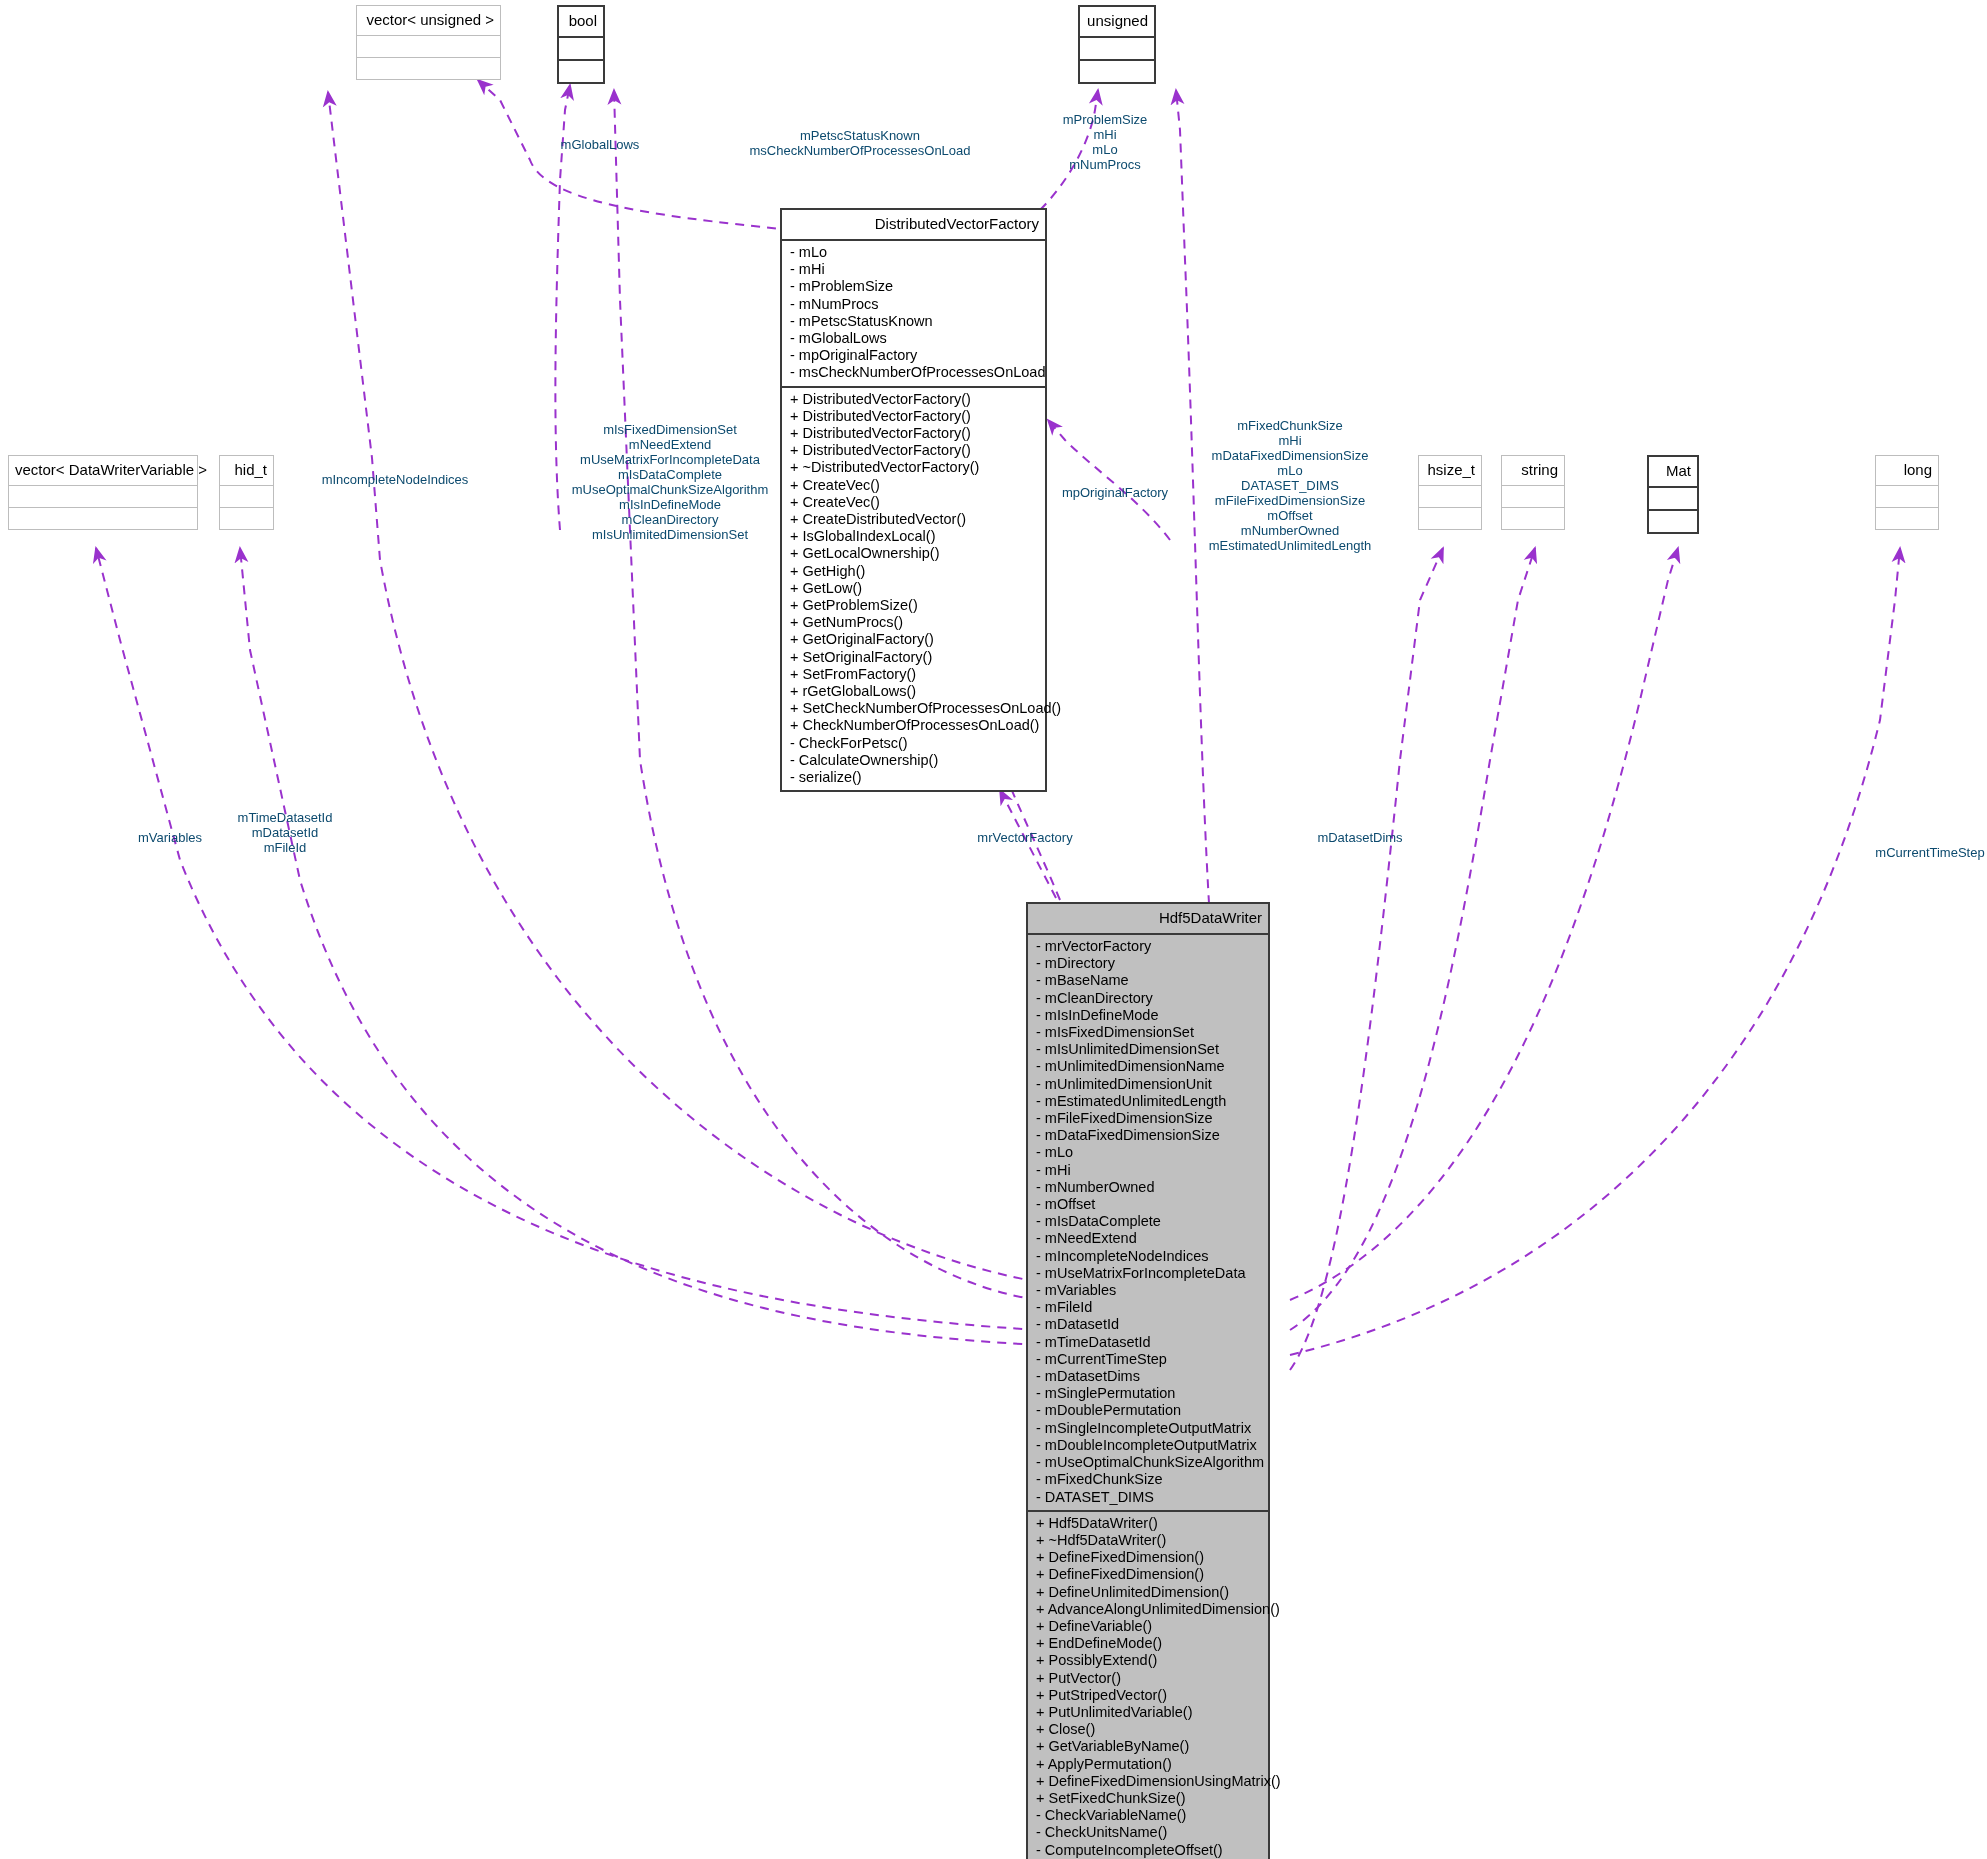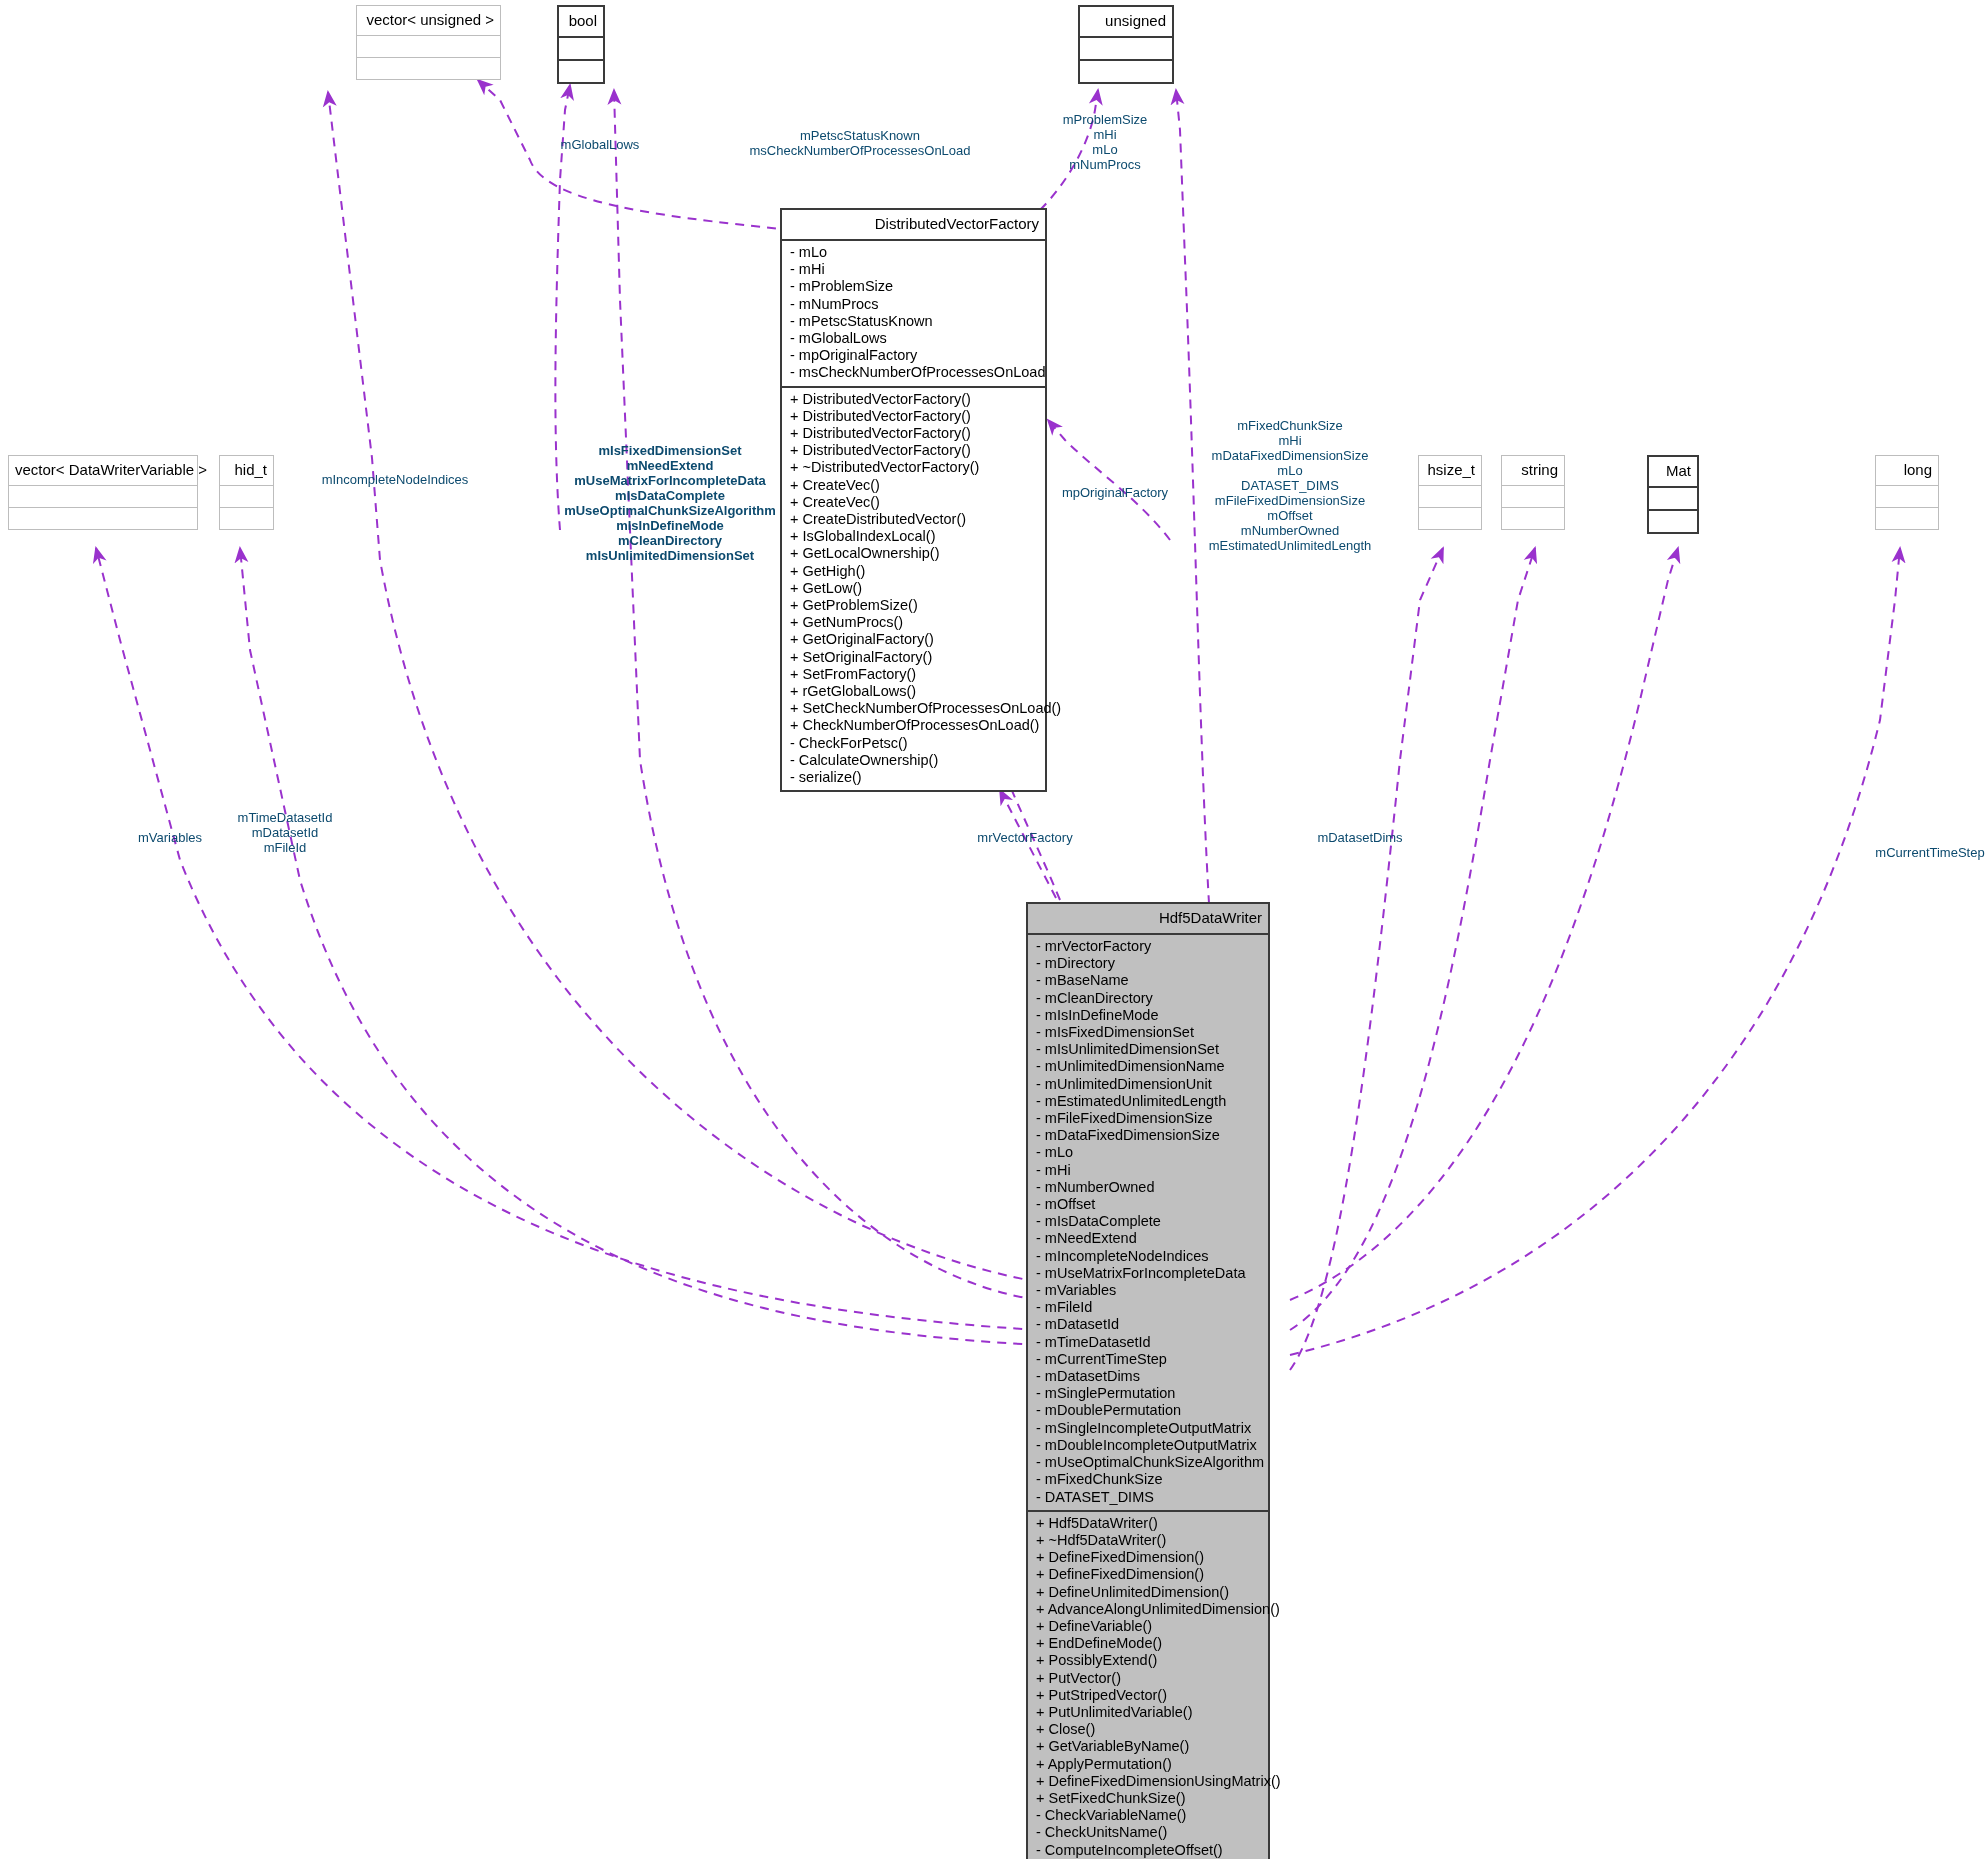--- a/index.html
+++ b/index.html
@@ -118,21 +118,21 @@
     <div class="uml-section empty"></div>
     <div class="uml-section empty"></div>
   </div>
 
   <div class="uml-box strong" style="left:557px; top:5px; width:48px;">
     <div class="uml-title">bool</div>
     <div class="uml-section empty"></div>
     <div class="uml-section empty"></div>
   </div>
 
-  <div class="uml-box strong" style="left:1078px; top:5px; width:96px;">
+  <div class="uml-box strong" style="left:1078px; top:5px; width:78px;">
     <div class="uml-title">unsigned</div>
     <div class="uml-section empty"></div>
     <div class="uml-section empty"></div>
   </div>
 
   <div class="uml-box" style="left:8px; top:455px; width:190px;">
     <div class="uml-title">vector&lt; DataWriterVariable &gt;</div>
     <div class="uml-section empty"></div>
     <div class="uml-section empty"></div>
   </div>
@@ -270,21 +270,21 @@
   <div class="edge-label center" style="left: 520px; top: 137px; width: 160px; white-space: pre;">mGlobalLows</div>
 
   <div class="edge-label center" style="left: 660px; top: 128px; width: 400px; white-space: pre;">mPetscStatusKnown
 msCheckNumberOfProcessesOnLoad</div>
 
   <div class="edge-label center" style="left: 1010px; top: 112px; width: 190px; white-space: pre;">mProblemSize
 mHi
 mLo
 mNumProcs</div>
 
-  <div class="edge-label center" style="left: 520px; top: 443px; width: 300px; white-space: pre; font-weight: bold;">mIsFixedDimensionSet
+  <div class="edge-label center" style="left: 520px; top: 422px; width: 300px; white-space: pre;">mIsFixedDimensionSet
 mNeedExtend
 mUseMatrixForIncompleteData
 mIsDataComplete
 mUseOptimalChunkSizeAlgorithm
 mIsInDefineMode
 mCleanDirectory
 mIsUnlimitedDimensionSet</div>
 
   <div class="edge-label center" style="left: 300px; top: 472px; width: 190px; white-space: pre;">mIncompleteNodeIndices</div>
 

